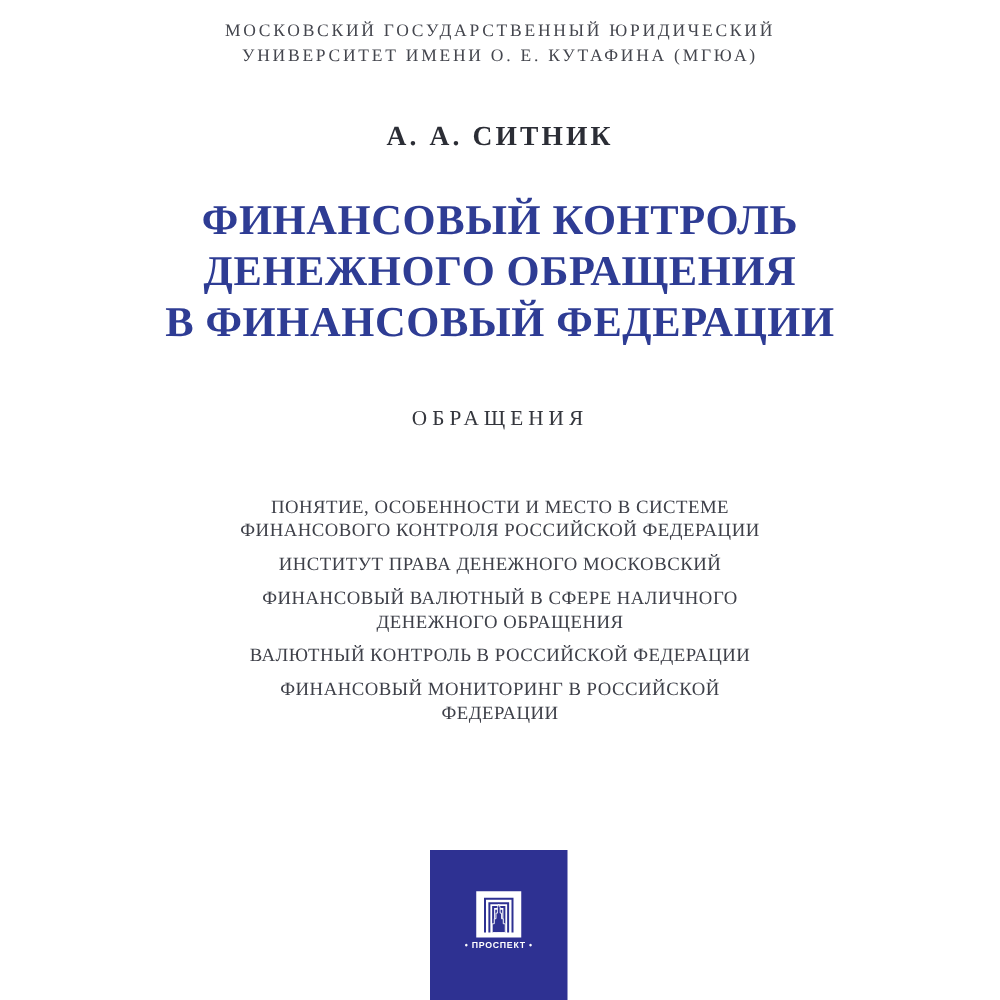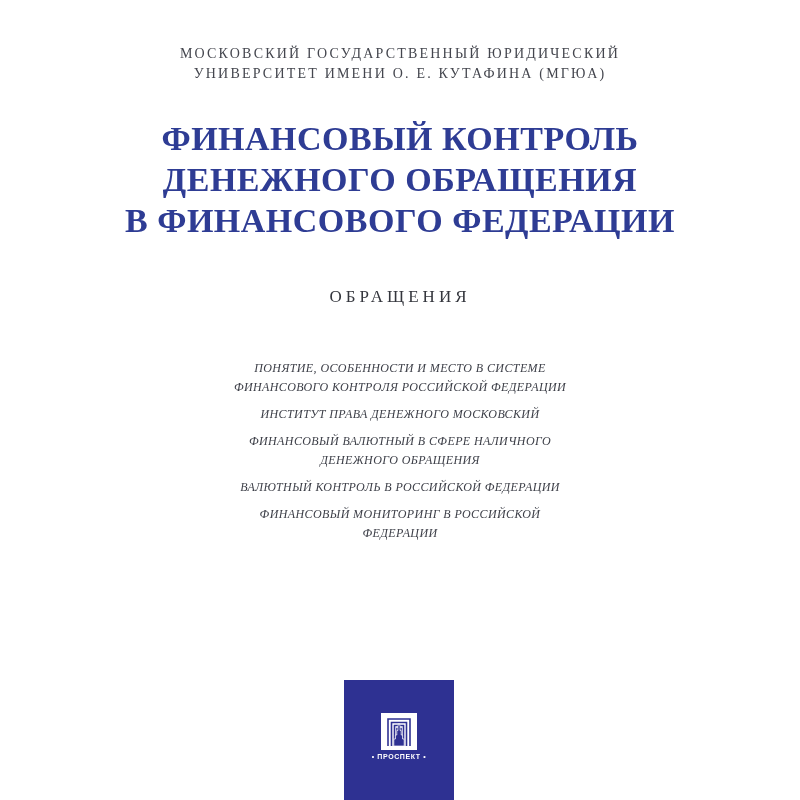--- a/index.html
+++ b/index.html
@@ -14,21 +14,21 @@
   }
   .cover {
     position: relative;
     width: 800px;
     height: 800px;
     background: #ffffff;
     text-align: center;
     overflow: hidden;
   }
   .university {
-    padding-top: 44px;
+    padding-top: 16px;
     font-size: 14px;
     line-height: 20px;
     letter-spacing: 2.2px;
     font-weight: 400;
     color: #44464e;
   }
   .author {
     margin-top: 40px;
     font-size: 22px;
     font-weight: 700;
@@ -45,25 +45,24 @@
   }
   .subtitle {
     margin-top: 46px;
     font-size: 17px;
     letter-spacing: 4px;
     color: #34363d;
   }
   .topics {
     margin: 52px auto 0 auto;
     width: 460px;
-    font-size: 12px;
+    font-size: 15px;
     line-height: 19px;
     letter-spacing: 0.4px;
     color: #3e4049;
-    font-style: italic;
   }
   .topic {
     margin-bottom: 8px;
   }
   .publisher-logo {
     position: absolute;
     left: 344px;
     top: 680px;
     width: 110px;
     height: 120px;
@@ -99,25 +98,26 @@
 </head>
 <body>
 
 <div class="cover">
 
   <div class="university">
     <div>МОСКОВСКИЙ ГОСУДАРСТВЕННЫЙ ЮРИДИЧЕСКИЙ</div>
     <div>УНИВЕРСИТЕТ ИМЕНИ О. Е. КУТАФИНА (МГЮА)</div>
   </div>
 
+  <div class="author">А. А. СИТНИК</div>
 
   <h1 class="title">
     <div>ФИНАНСОВЫЙ КОНТРОЛЬ</div>
     <div>ДЕНЕЖНОГО ОБРАЩЕНИЯ</div>
-    <div>В ФИНАНСОВОГО ФЕДЕРАЦИИ</div>
+    <div>В ФИНАНСОВЫЙ ФЕДЕРАЦИИ</div>
   </h1>
 
   <div class="subtitle">ОБРАЩЕНИЯ</div>
 
   <div class="topics">
     <div class="topic">
       <div>ПОНЯТИЕ, ОСОБЕННОСТИ И МЕСТО В СИСТЕМЕ</div>
       <div>ФИНАНСОВОГО КОНТРОЛЯ РОССИЙСКОЙ ФЕДЕРАЦИИ</div>
     </div>
     <div class="topic">

